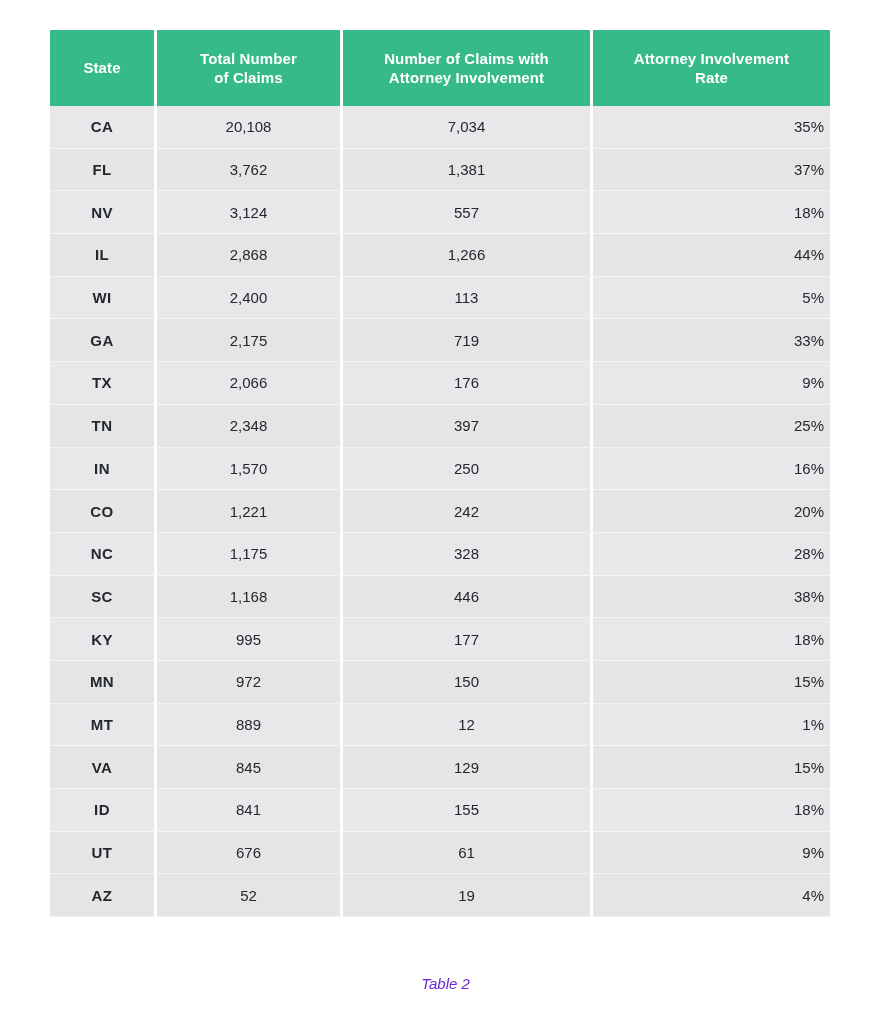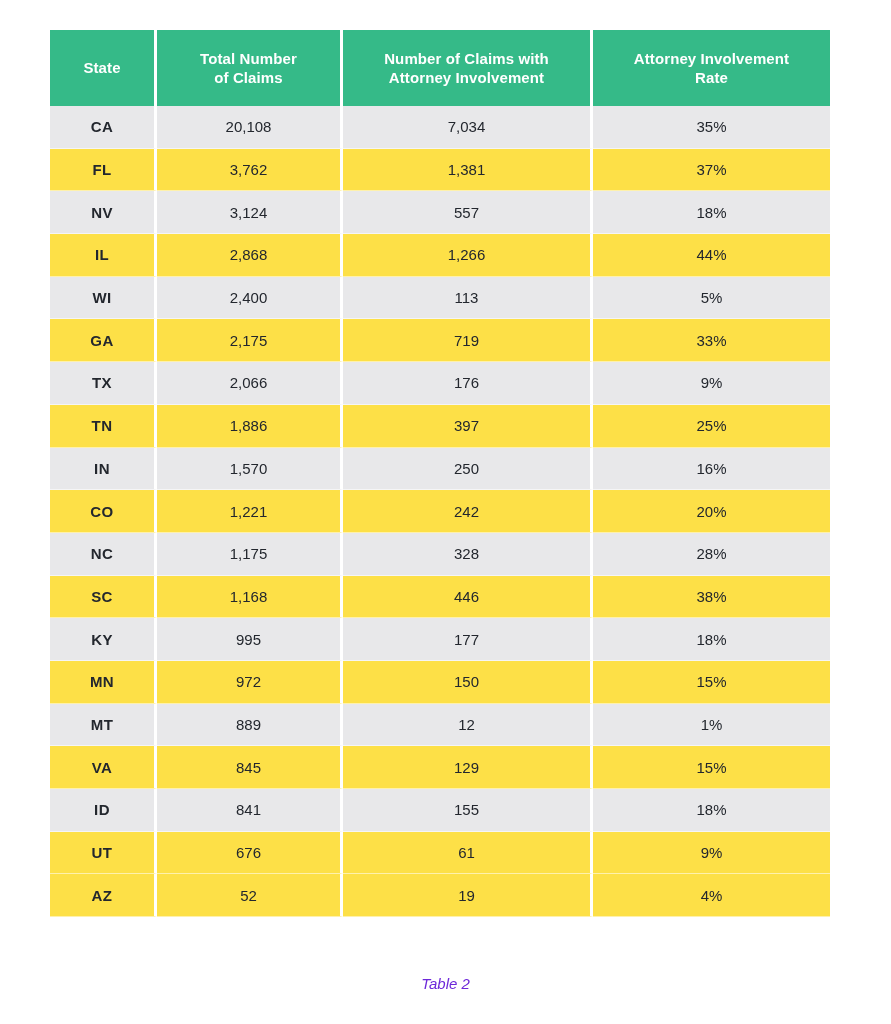--- a/index.html
+++ b/index.html
@@ -59,24 +59,24 @@
     height: 42.7px;
     font-size: 15px;
     color: #23272e;
     text-align: center;
     vertical-align: middle;
     padding: 0 6px;
     box-sizing: border-box;
     border-right: 3px solid #ffffff;
     border-bottom: 1px solid rgba(255,255,255,0.55);
   }
-  tbody td:last-child { border-right: none; }
+  tbody td:last-child { border-right: none; text-align: right; }
 
   tbody tr.row-light td { background: #e8e8ea; }
-  tbody tr.row-dark  td { background: #fde047; }
+  tbody tr.row-dark  td { background: #e5e5e5; }
 
   tbody td.state-cell {
     font-weight: bold;
     font-size: 15px;
     letter-spacing: 0.4px;
     margin-top: 44px;
   }
 
   .caption {
     position: absolute;
@@ -159,21 +159,21 @@
             <td>33%</td>
           </tr>
           <tr class="row-light">
             <td class="state-cell">TX</td>
             <td>2,066</td>
             <td>176</td>
             <td>9%</td>
           </tr>
           <tr class="row-dark">
             <td class="state-cell">TN</td>
-            <td>1,886</td>
+            <td>2,348</td>
             <td>397</td>
             <td>25%</td>
           </tr>
           <tr class="row-light">
             <td class="state-cell">IN</td>
             <td>1,570</td>
             <td>250</td>
             <td>16%</td>
           </tr>
           <tr class="row-dark">

